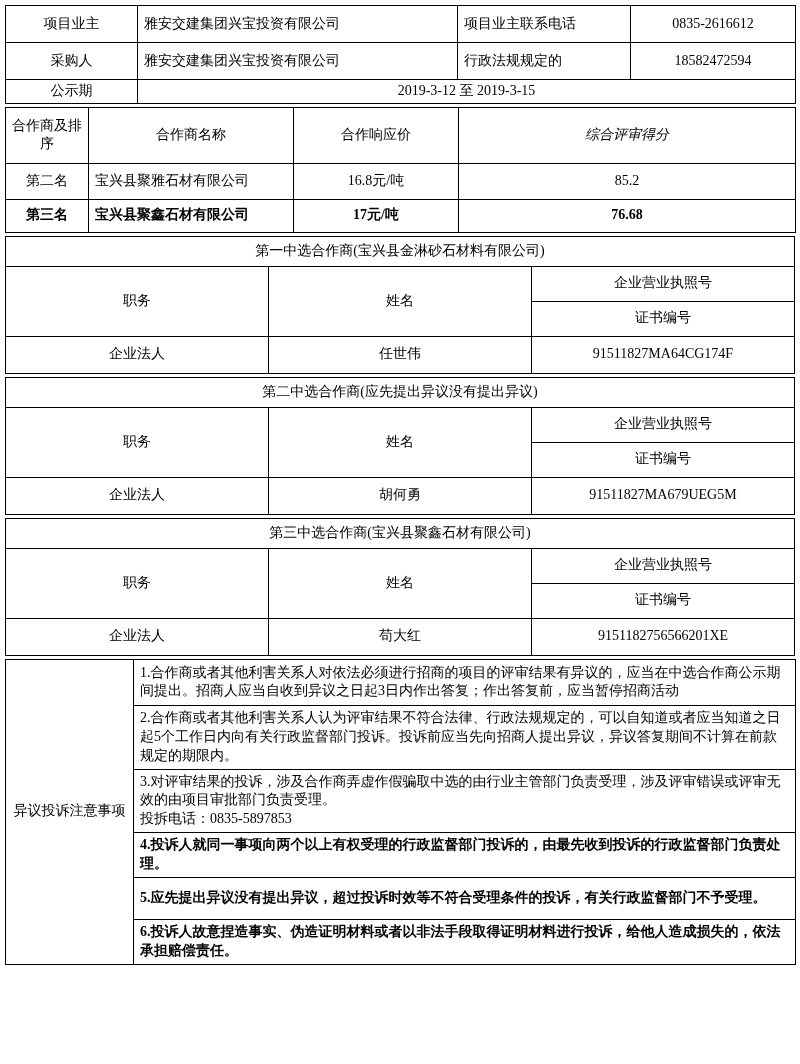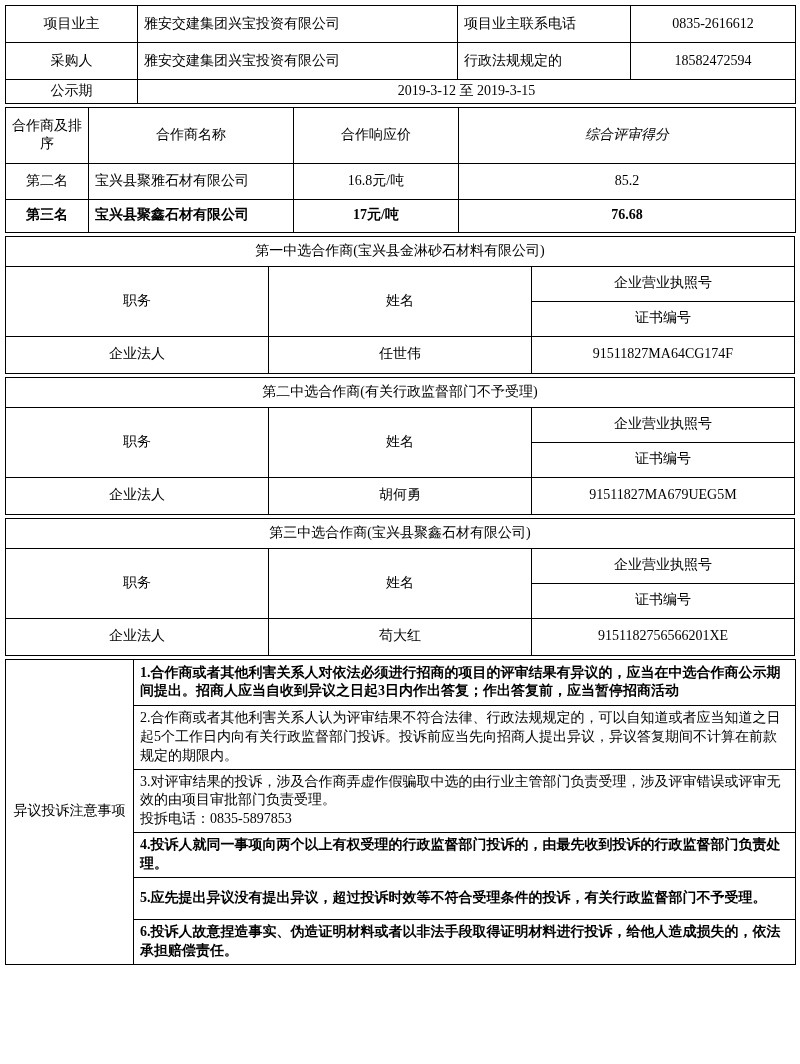--- a/index.html
+++ b/index.html
@@ -58,21 +58,21 @@
   .winner .c1 { width: 85px; }
   .winner .c2 { width: 203px; }
   .winner .c3 { width: 502px; }
   .winner .title-row td { height: 30px; }
   .winner .lic-row td { height: 35px; }
   .winner .cert-row td { height: 35px; }
   .winner .legal-row td { height: 37px; }
 
   
   .notices .c1 { width: 128px; }
-  .notices .c2 { width: 662px; font-weight: bold; }
+  .notices .c2 { width: 662px; }
   .notices .n2 td, .notices .n3 td { height: 58px; }
   .notices .n1 td { height: 46px; }
   .notices .n4 td, .notices .n5 td, .notices .n6 td { height: 42px; font-weight: bold; }
 </style>
 </head>
 <body>
 
 <div class="page">
 
   <table class="info">
@@ -136,21 +136,21 @@
       <td>企业法人</td>
       <td>任世伟</td>
       <td>91511827MA64CG174F</td>
     </tr>
   </tbody>
     </table>
 
   <table class="winner">
     <tbody>
         <tr class="title-row">
-      <td colspan="3">第二中选合作商(有关行政监督部门不予受理)</td>
+      <td colspan="3">第二中选合作商(应先提出异议没有提出异议)</td>
     </tr>
     <tr class="lic-row">
       <td class="c1" rowspan="2">职务</td>
       <td class="c2" rowspan="2">姓名</td>
       <td class="c3">企业营业执照号</td>
     </tr>
     <tr class="cert-row">
       <td>证书编号</td>
     </tr>
     <tr class="legal-row">

